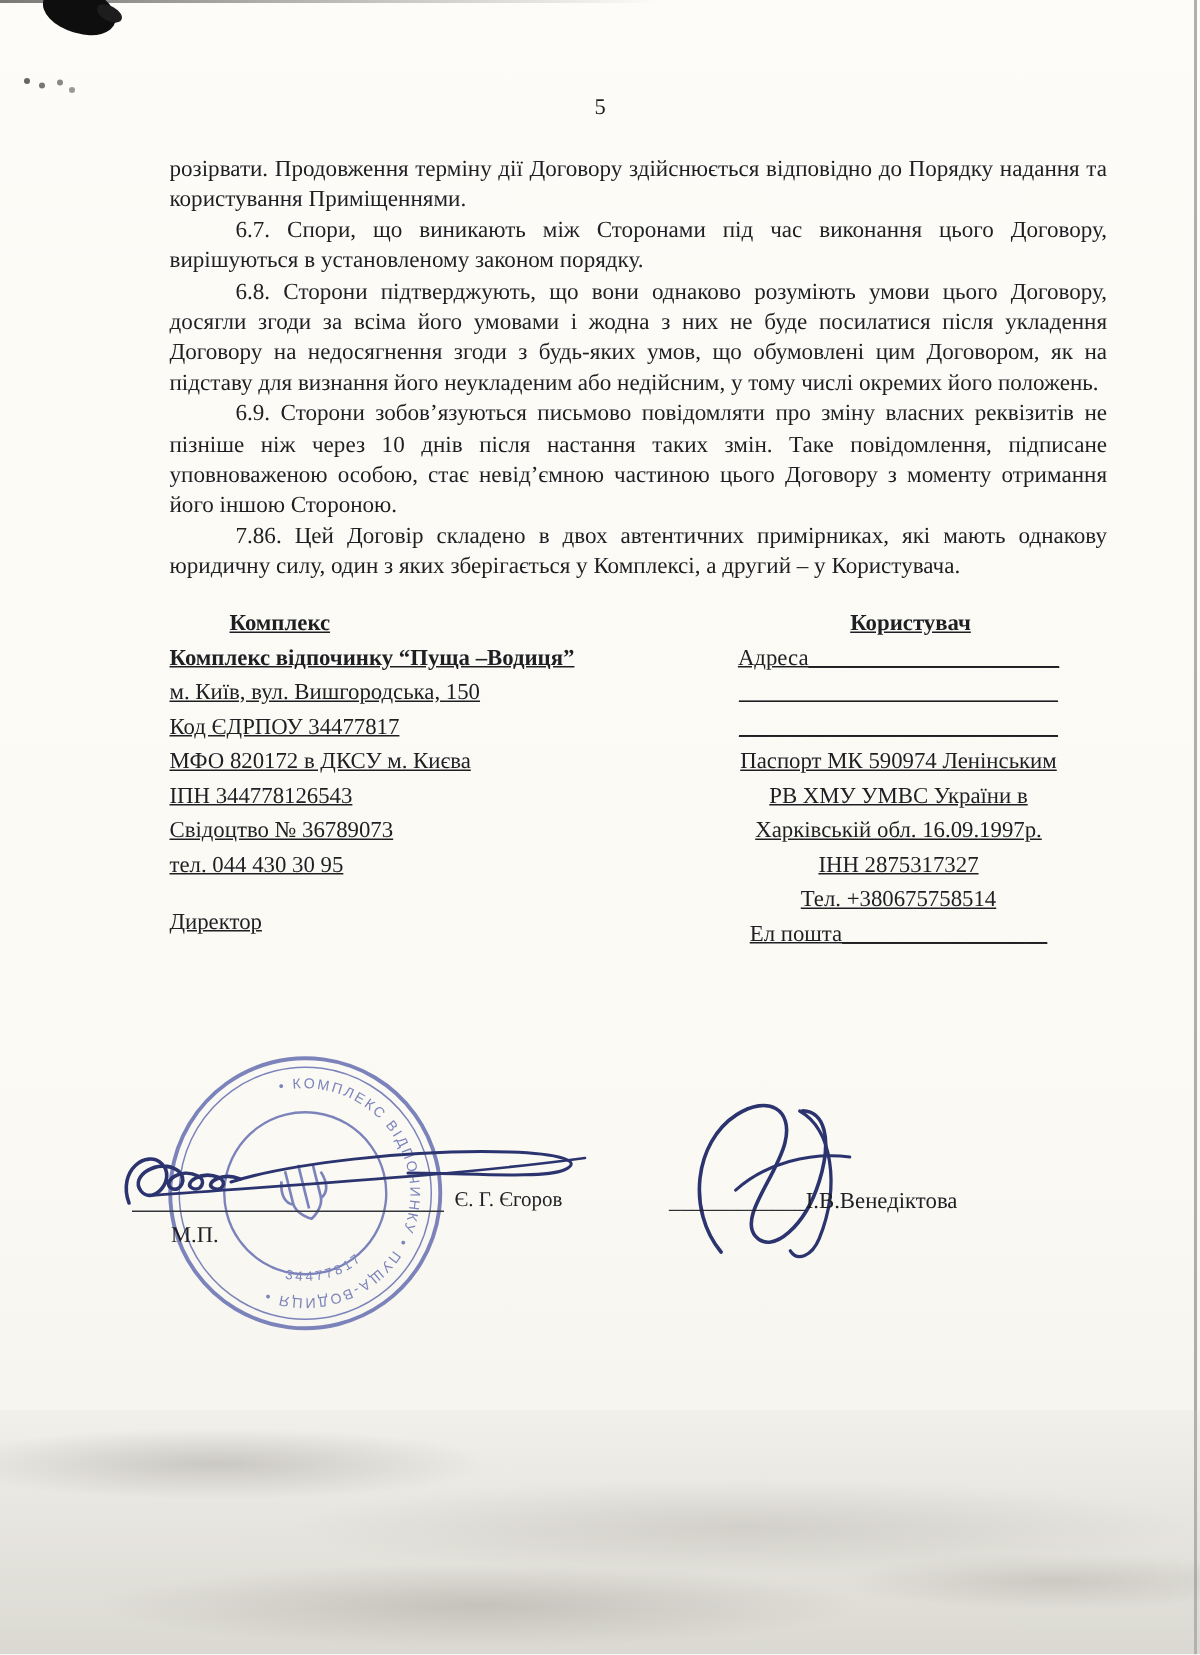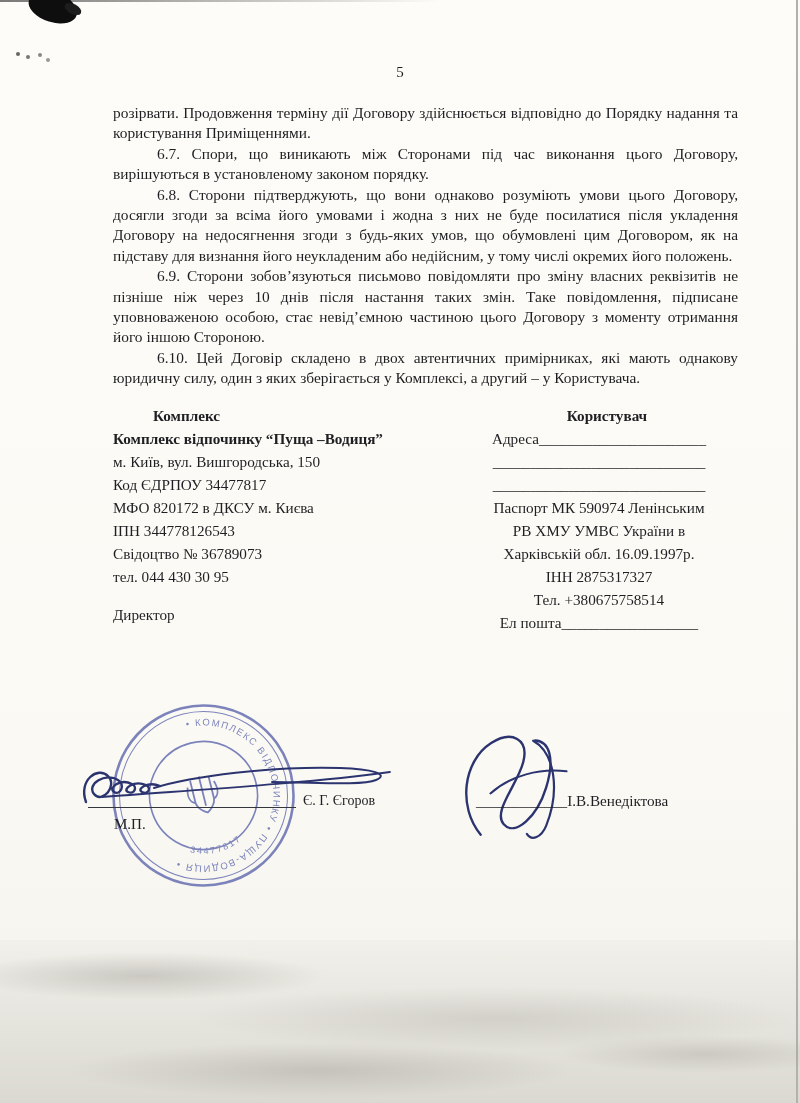--- a/index.html
+++ b/index.html
@@ -28,40 +28,40 @@
 
   .pageno { position:absolute; left:0; top:64px; width:800px; text-align:center;
     font-size:15px; }
 
   .content { position:absolute; left:113px; top:103px; width:625px; }
   p.para { margin:0; text-align:justify; font-size:15.4px; line-height:20.4px;
     text-indent:44px; }
   p.para.first { text-indent:0; }
   .heading { margin:12px 0 0; text-align:center; font-weight:bold; font-size:15.4px; }
 
-  .columns { display:flex; margin-top:15px; }
+  .columns { display:flex; margin-top:15px;text-decoration:underline; }
   .col-left { width:347px; }
   .col-right { width:278px;text-align:center; }
   .line { font-size:15.2px; line-height:23px; white-space:nowrap; }
   .bold { font-weight:bold; }
   .col-left .title { padding-left:40px; }
   .col-right .title { padding-left:16px; }
   .director { margin-top:15px; }
 
   
   .stamp { position:absolute; left:106px; top:698px; opacity:.72;
     transform:rotate(-14deg); }
   .sig-left-svg { position:absolute; left:72px; top:742px; }
   .sig-line-left { position:absolute; left:88px; top:789px; width:208px; height:18px;
     border-bottom:1.6px solid #33363b; }
   .signer-left { position:absolute; left:303px; top:793px; font-size:14px; }
   .mp { position:absolute; left:114px; top:816px; font-size:15px;text-align:center; }
 
   .sig-right-svg { position:absolute; left:438px; top:730px; transform:rotate(-6deg); }
-  .sig-right-row { position:absolute; left:476px; top:792px; font-size:15.2px;
+  .sig-right-row { position:absolute; left:446px; top:792px; font-size:15.2px;
     white-space:nowrap; }
 
   
   .noise { position:absolute; left:0; top:940px; width:100%; height:163px;
     background:
       radial-gradient(ellipse 260px 34px at 18% 22%, rgba(130,128,120,.32), transparent 70%),
       radial-gradient(ellipse 420px 44px at 62% 48%, rgba(145,143,135,.24), transparent 72%),
       radial-gradient(ellipse 360px 40px at 40% 80%, rgba(135,133,126,.30), transparent 70%),
       radial-gradient(ellipse 200px 26px at 88% 70%, rgba(140,138,130,.26), transparent 72%),
       linear-gradient(180deg, rgba(206,204,196,.12), rgba(190,188,180,.45));
@@ -82,21 +82,21 @@
   <div class="art2"></div>
   <div class="art-dots"></div>
 
   <div class="pageno">5</div>
 
   <div class="content">
     <p class="para first">розірвати. Продовження терміну дії Договору здійснюється відповідно до Порядку надання та користування Приміщеннями.</p>
     <p class="para">6.7. Спори, що виникають між Сторонами під час виконання цього Договору, вирішуються в установленому законом порядку.</p>
     <p class="para">6.8. Сторони підтверджують, що вони однаково розуміють умови цього Договору, досягли згоди за всіма його умовами і жодна з них не буде посилатися після укладення Договору на недосягнення згоди з будь-яких умов, що обумовлені цим Договором, як на підставу для визнання його неукладеним або недійсним, у тому числі окремих його положень.</p>
     <p class="para">6.9. Сторони зобов’язуються письмово повідомляти про зміну власних реквізитів не пізніше ніж через 10 днів після настання таких змін. Таке повідомлення, підписане уповноваженою особою, стає невід’ємною частиною цього Договору з моменту отримання його іншою Стороною.</p>
-    <p class="para">6.10. Цей Договір складено в двох автентичних примірниках, які мають однакову юридичну силу, один з яких зберігається у Комплексі, а другий – у Користувача.</p>
+    <p class="para">7.86. Цей Договір складено в двох автентичних примірниках, які мають однакову юридичну силу, один з яких зберігається у Комплексі, а другий – у Користувача.</p>
 
 
     <div class="columns">
       <div class="col-left">
         <div class="line bold title">Комплекс</div>
         <div class="line bold">Комплекс відпочинку “Пуща –Водиця”</div>
         <div class="line">м. Київ, вул. Вишгородська, 150</div>
         <div class="line">Код ЄДРПОУ 34477817</div>
         <div class="line">МФО 820172 в ДКСУ м. Києва</div>
         <div class="line">ІПН 344778126543</div>

